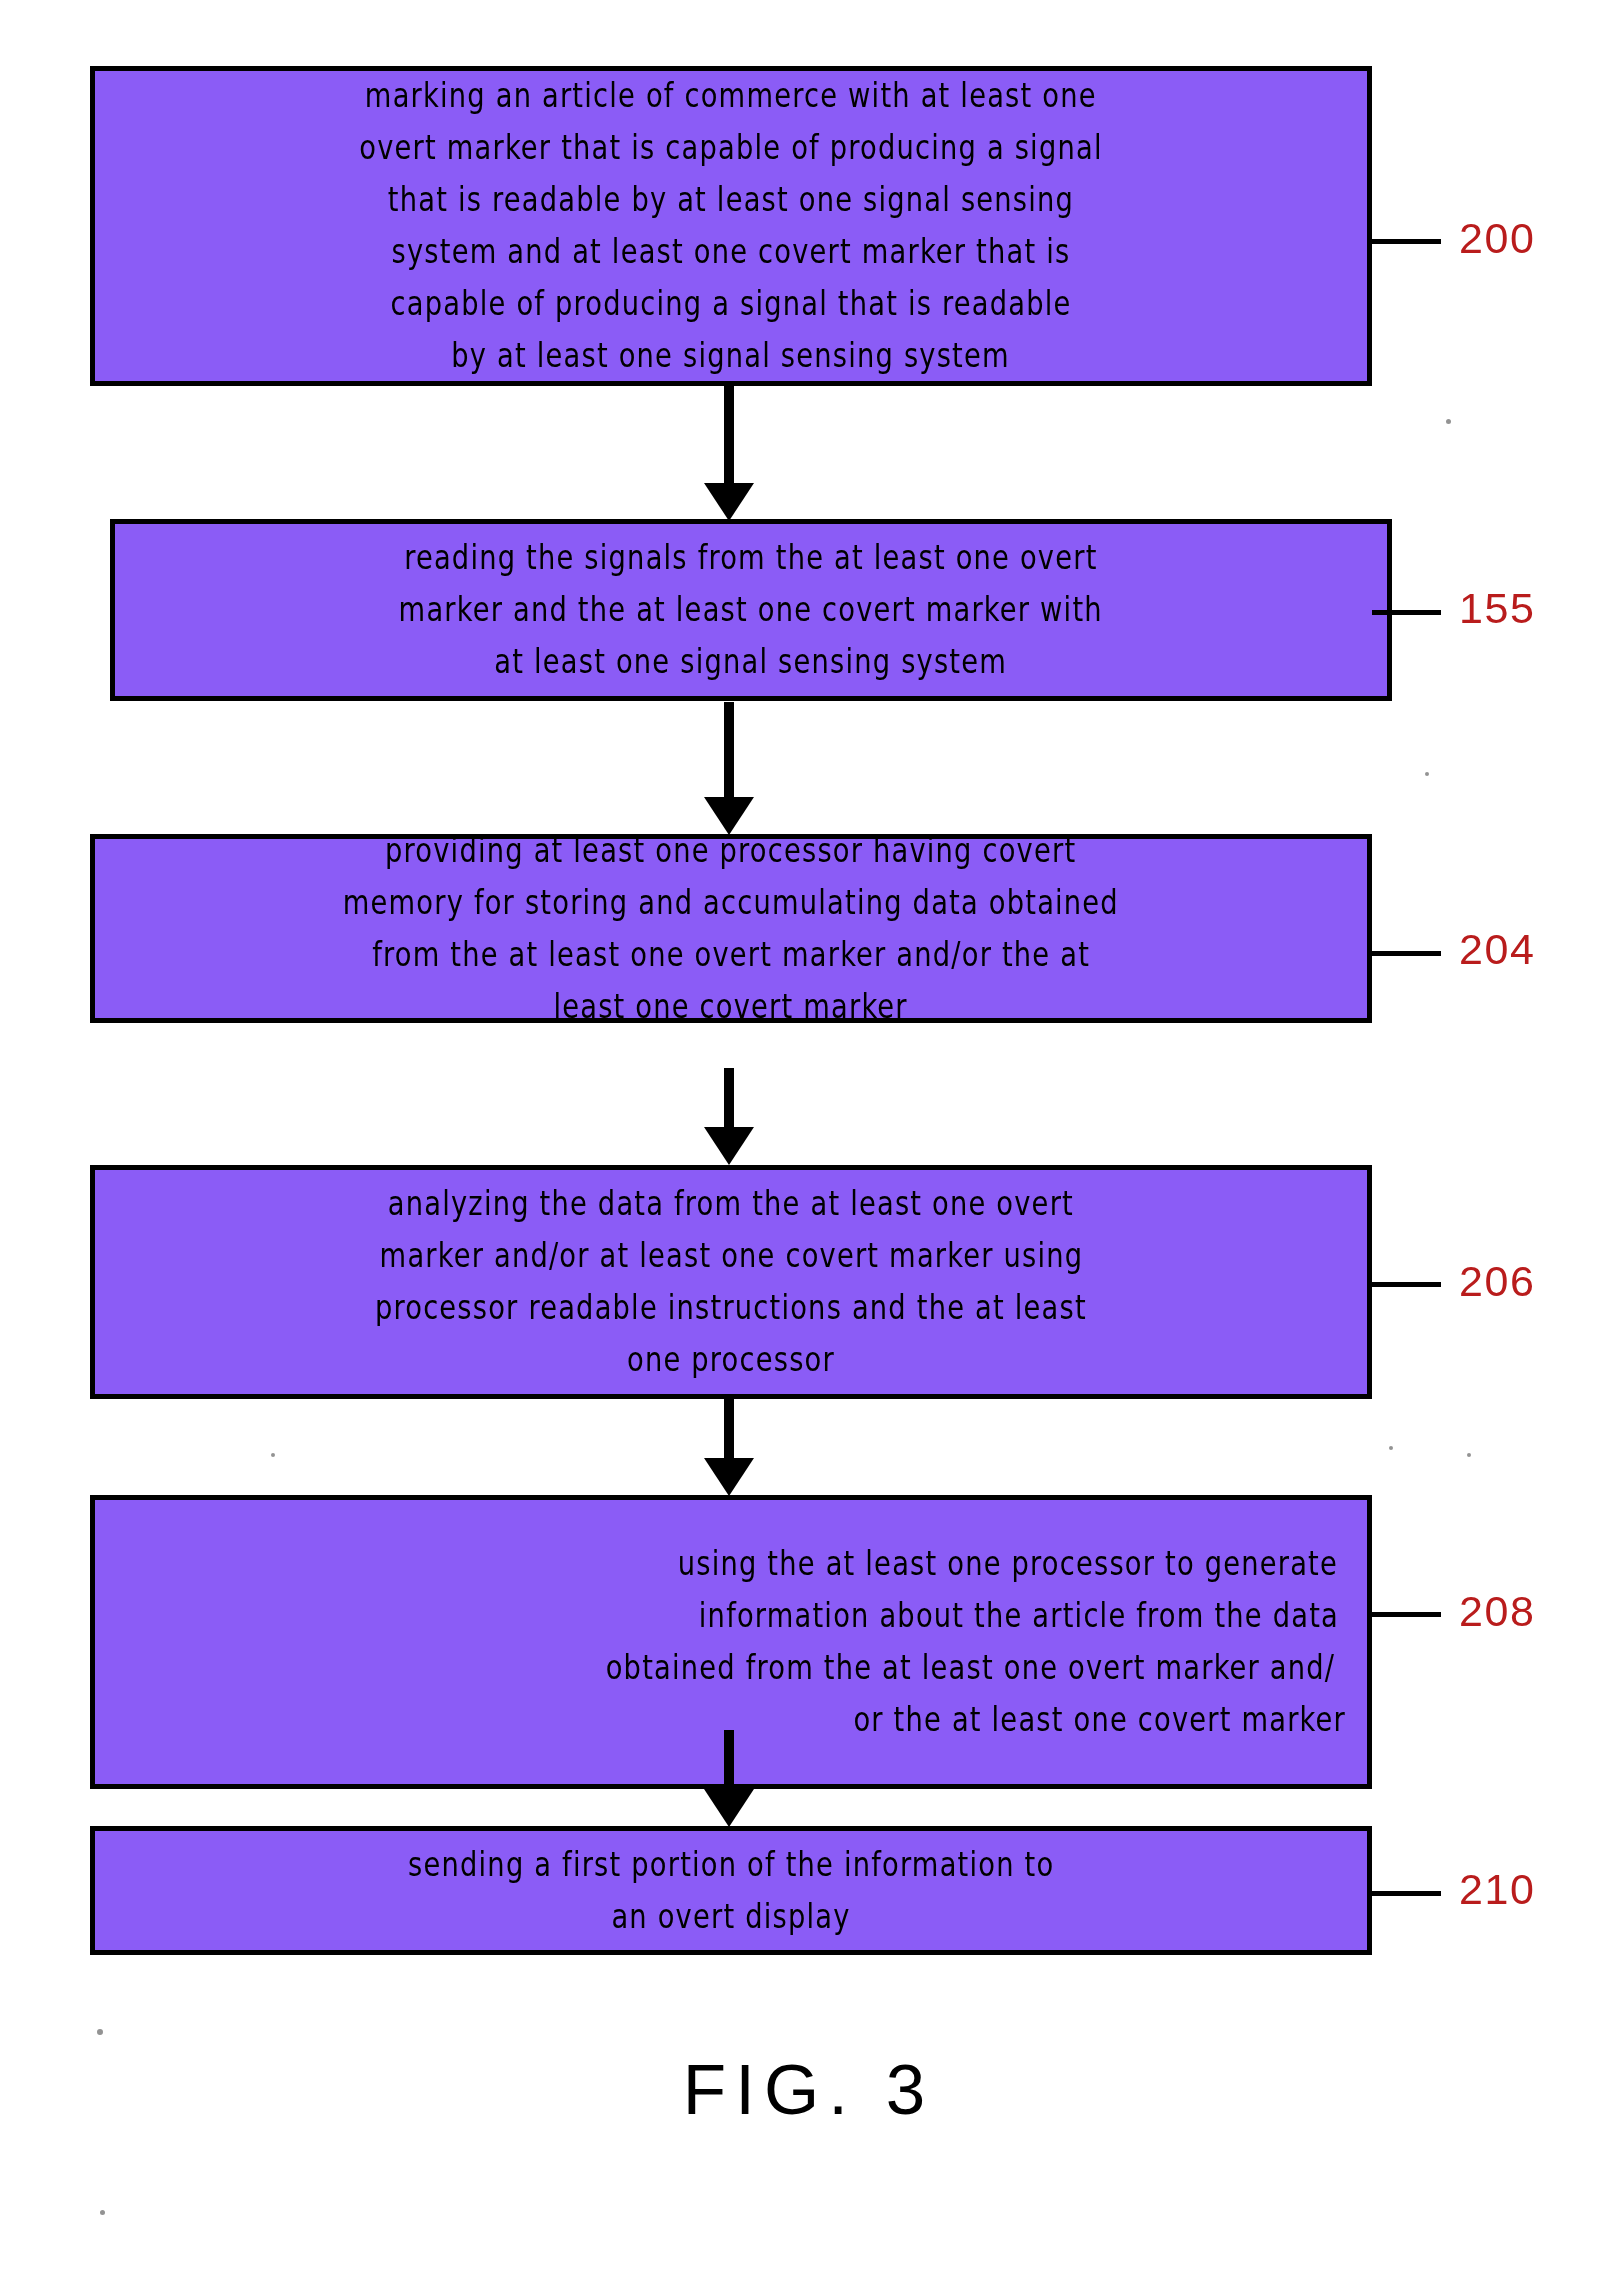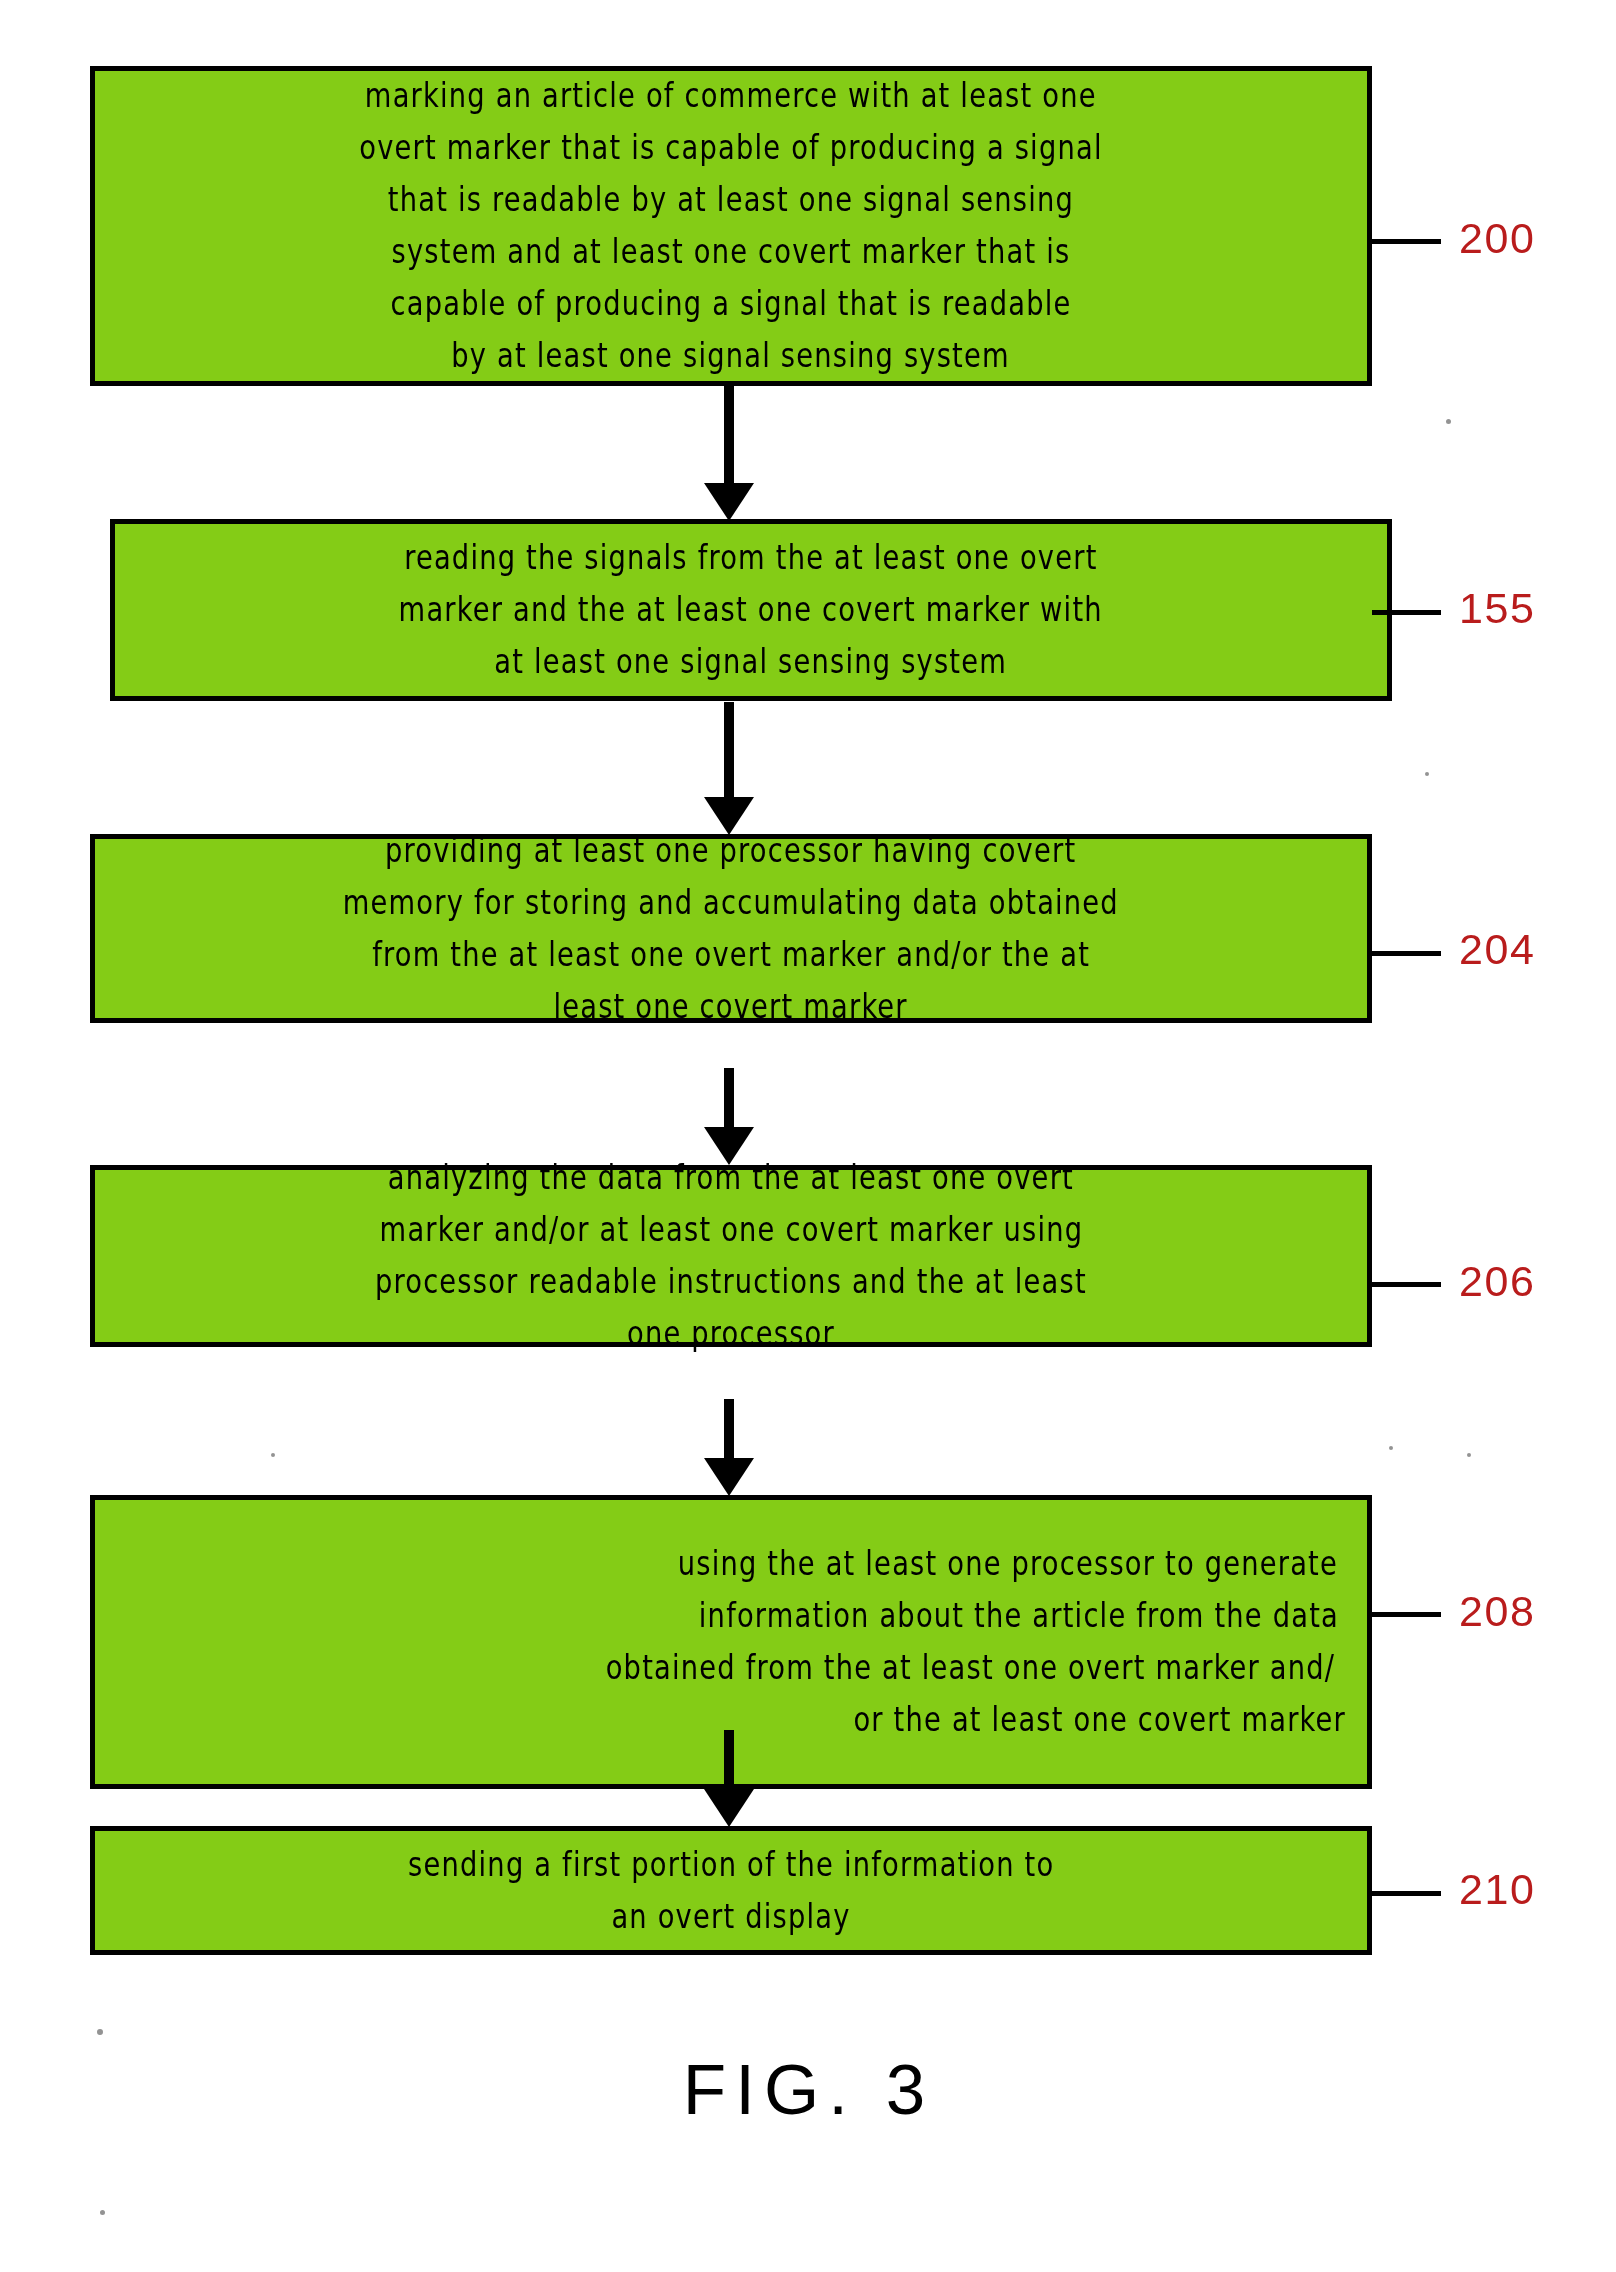--- a/index.html
+++ b/index.html
@@ -24,21 +24,21 @@
     height: 2273px;
   }
 
   
   .step-box {
     position: absolute;
     left: 90px;
     width: 1282px;            
     box-sizing: border-box;
     border: 5.8px solid #000000;
-    background: #84cc16;
+    background: #8b5cf6;
     display: flex;
     flex-direction: column;
     align-items: center;
     justify-content: center;
   }
 
   .step-text {
     font-family: "DejaVu Sans Condensed", "Liberation Sans Narrow", "Liberation Sans", sans-serif;
     font-stretch: condensed;
     font-size: 33px;
@@ -47,21 +47,21 @@
     text-align: center;
     white-space: nowrap;
     transform: scaleX(0.92);
     transform-origin: center center;
   }
 
   
   #step-box-0 { top: 66px;   height: 320px; }
   #step-box-1 { top: 519px;  height: 182px; margin-left: 20px; }
   #step-box-2 { top: 834px; height: 189px; }
-  #step-box-3 { top: 1165px; height: 182px; }
+  #step-box-3 { top: 1165px; height: 234px; }
   #step-box-4 { top: 1495px; height: 294px; align-items: flex-end; }
   #step-box-5 { top: 1826px; height: 129px; }
 
   
   .connector {
     position: absolute;
     left: 724px;
     width: 10px;
     background: #000000;
   }

